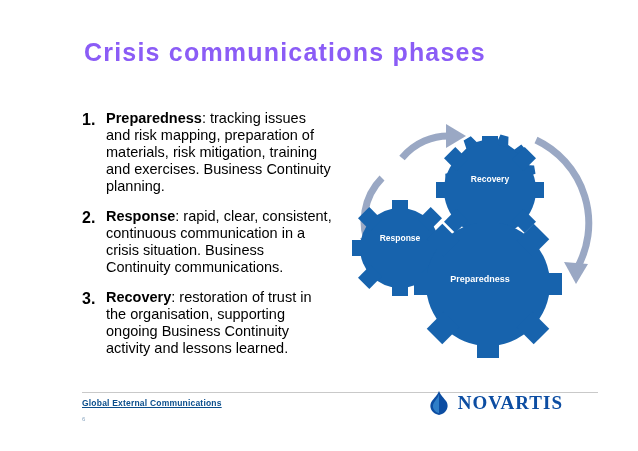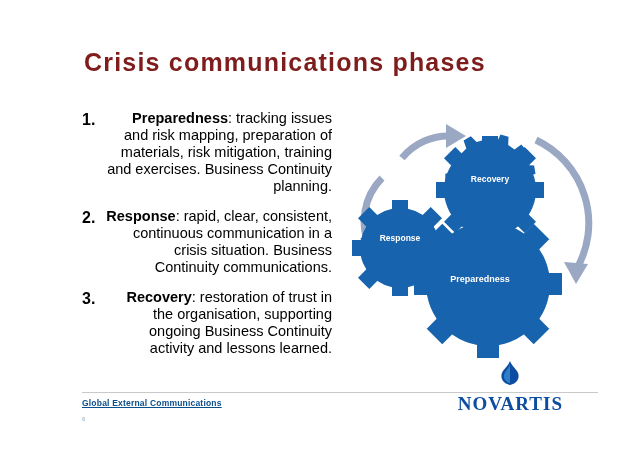--- a/index.html
+++ b/index.html
@@ -16,24 +16,24 @@
   .slide {
     position: relative;
     width: 638px;
     height: 451px;
     box-sizing: border-box;
     background: #ffffff;
   }
   .slide-title {
     position: absolute;
     left: 84px;
-    top: 48px;
+    top: 38px;
     font-size: 25px;
     font-weight: bold;
-    color: #7f1d1d;
+    color: #8b5cf6;
     letter-spacing: 1.2px;
     white-space: nowrap;
   }
   .content-list {
     position: absolute;
     left: 82px;
     top: 110px;
     width: 250px;
     margin: 0;
     padding: 0;
@@ -52,21 +52,20 @@
     font-weight: bold;
     color: #000;
     line-height: 19px;
     text-align: left;
   }
   .item-text {
     flex: 1 1 auto;
     font-size: 14.5px;
     line-height: 17px;
     color: #000;
-    text-align: right;
   }
   .item-text b {
     font-weight: bold;
   }
   .footer-line {
     position: absolute;
     left: 82px;
     right: 40px;
     bottom: 58px;
     height: 1px;
@@ -89,21 +88,20 @@
     font-size: 6px;
     color: #8aa6c0;
   }
   .brand {
     position: absolute;
     right: 75px;
     bottom: 36px;
     display: flex;
     align-items: center;
     gap: 8px;
-    flex-direction: column;
   }
   .brand-mark {
     width: 22px;
     height: 24px;
   }
   .brand-name {
     font-size: 19px;
     font-weight: bold;
     color: #0c4da2;
     letter-spacing: 1px;

